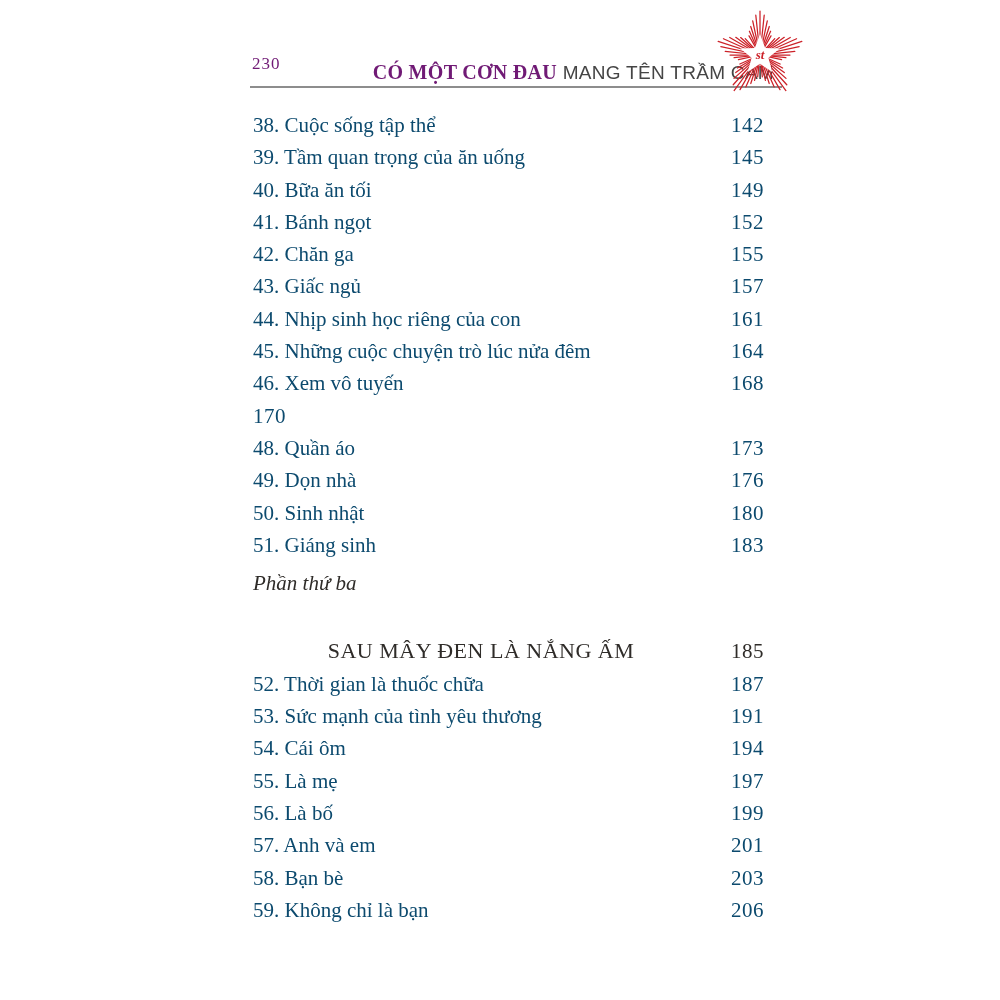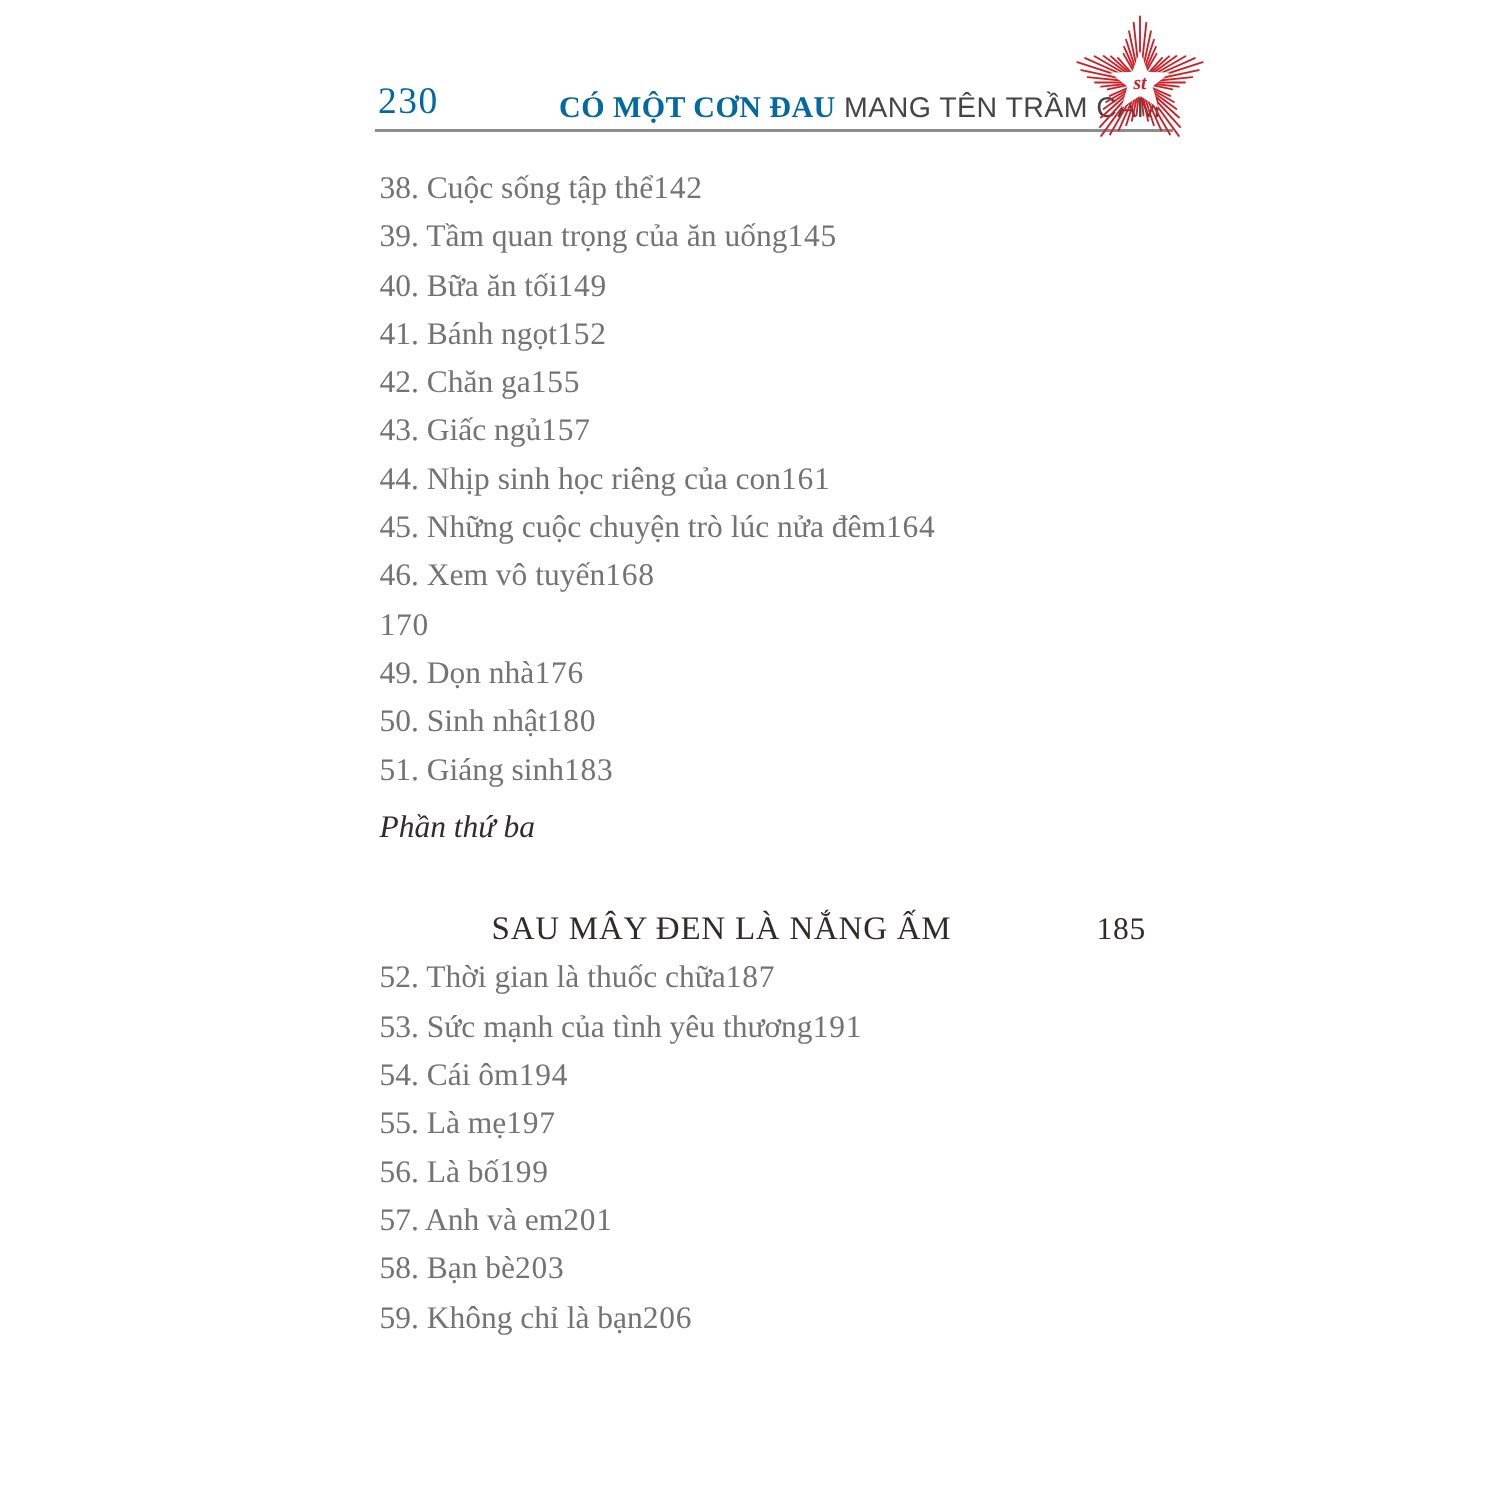--- a/index.html
+++ b/index.html
@@ -11,37 +11,37 @@
     overflow: hidden;
     font-family: "Liberation Serif", "DejaVu Serif", serif;
     color: #2f2c29;
   }
 
   
   .pagenum {
     position: absolute;
     left: 252px;
     top: 54px;
-    font-size: 25px;
+    font-size: 17px;
     letter-spacing: 1px;
-    color: #0369a1;
+    color: #701a75;
   }
   .running-title {
     position: absolute;
     top: 61px;
     right: 226px;
     white-space: nowrap;
     font-family: "Liberation Sans", "DejaVu Sans", sans-serif;
     font-size: 19px;
     letter-spacing: 0.3px;
     color: #454545;
   }
   .running-title .tbold {
     font-weight: bold;
-    color: #0369a1;
+    color: #701a75;
     font-family: "Liberation Serif", "DejaVu Serif", serif;
     font-size: 20px;
   }
   .header-rule {
     position: absolute;
     left: 250px;
     top: 86px;
     width: 532px;
     height: 2px;
     background: #8d8d8d;
@@ -57,24 +57,25 @@
   
   .toc {
     position: absolute;
     left: 253px;
     top: 109px;
     width: 511px;
   }
   .row {
     height: 32.3px;
     display: flex;
+    justify-content: space-between;
     align-items: center;
     font-size: 21px;
     line-height: 32.3px;
-    color: #737373;
+    color: #0c4a6e;
   }
   .row .pg { letter-spacing: 0.5px; }
   .kicker-row {
     height: 32.3px;
     margin-top: 6px;
     line-height: 32.3px;
     text-align: left;
     padding-right: 55px;
     font-style: italic;
     font-size: 21px;
@@ -171,20 +172,24 @@
         <span class="pg">164</span>
       </div>
       <div class="row">
         <span class="label">46. Xem vô tuyến</span>
         <span class="pg">168</span>
       </div>
       <div class="row">
         <span class="pg">170</span>
       </div>
       <div class="row">
+        <span class="label">48. Quần áo</span>
+        <span class="pg">173</span>
+      </div>
+      <div class="row">
         <span class="label">49. Dọn nhà</span>
         <span class="pg">176</span>
       </div>
       <div class="row">
         <span class="label">50. Sinh nhật</span>
         <span class="pg">180</span>
       </div>
       <div class="row">
         <span class="label">51. Giáng sinh</span>
         <span class="pg">183</span>

